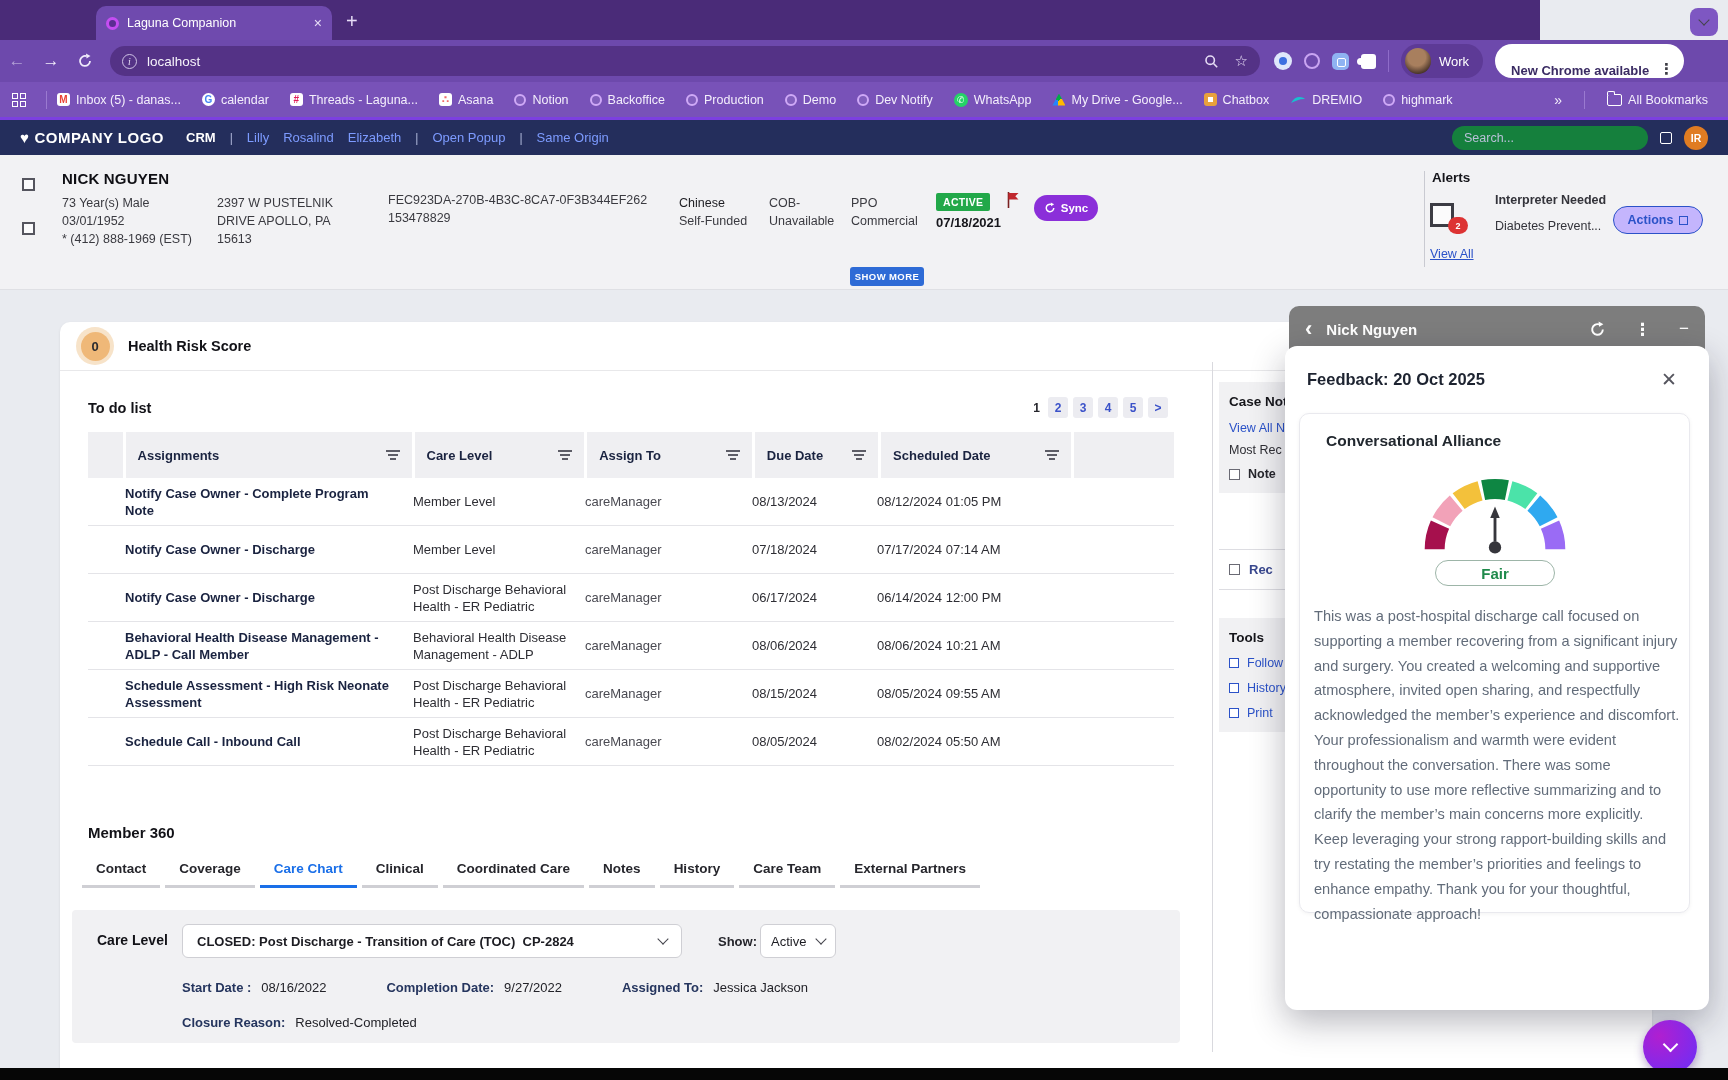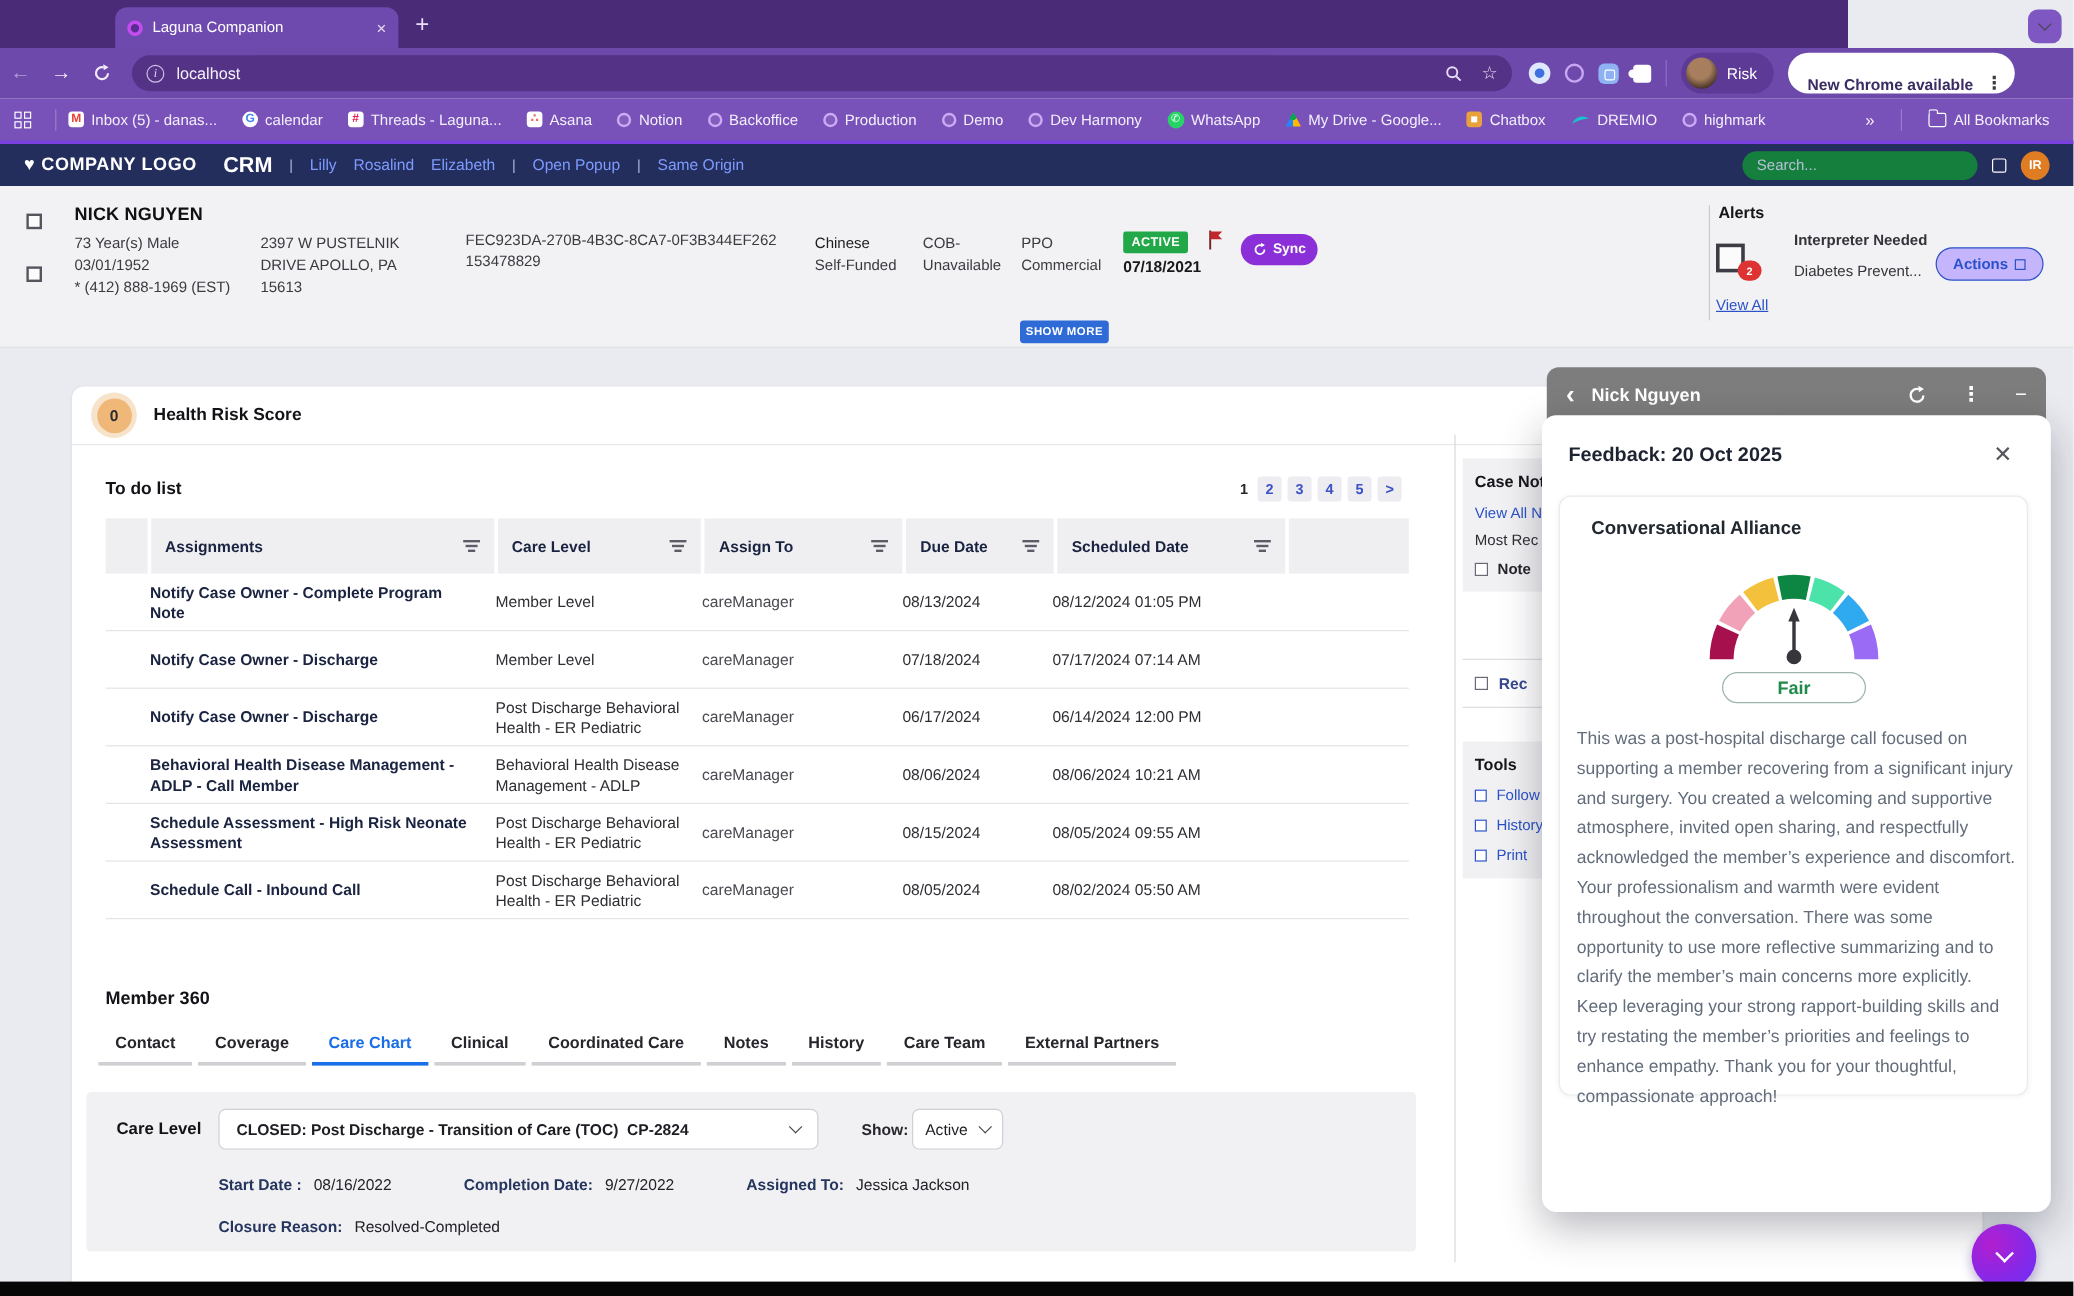--- a/index.html
+++ b/index.html
@@ -52,21 +52,21 @@
   .ic-drive { width:13px; height:12px; clip-path:polygon(50% 0,100% 100%,0 100%); background:conic-gradient(from 180deg at 50% 55%, #2684FC 0 33%, #00AC47 33% 66%, #FFBA00 66% 100%); }
   .ic-chat { width:13px; height:13px; border-radius:3px; background:#e8a13c; position:relative; }
   .ic-chat::after { content:""; position:absolute; left:4px; top:4px; width:5px; height:5px; background:#fff; }
   .folder-ic { width:15px; height:12px; border:1.5px solid #fff; border-radius:2px; position:relative; }
   .folder-ic::before { content:""; position:absolute; left:-1px; top:-4px; width:6px; height:3px; background:#7852b8; border:1.5px solid #fff; border-bottom:none; border-radius:2px 2px 0 0; }
 
   
   #crm-nav { left:0; top:117px; width:1728px; height:38px; background:#242e5c; border-top:3px solid #7c3fe0; display:flex; align-items:center; padding:0 20px; gap:14px; }
   #crm-logo { color:#fff; font-weight:800; font-size:15px; letter-spacing:.5px; display:flex; align-items:center; gap:5px; }
   #crm-logo .heart { color:#fff; font-size:15px; }
-  .crm-app { color:#fff; font-size:18px; font-weight:700; margin-left:8px; }
+  .crm-app { color:#fff; font-size:13px; font-weight:700; margin-left:8px; }
   .crm-sep { color:#aeb6d8; font-size:12px; }
   .crm-link { color:#7d9bff; font-size:13px; }
   #crm-right { margin-left:auto; display:flex; align-items:center; gap:12px; }
   #crm-search { width:196px; height:24px; border-radius:12px; border:none; outline:none; background:#15803d; color:#e8ebf5; font-size:12.5px; padding:0 12px; }
   #crm-search::placeholder { color:#b8c0d8; }
   .sq-ic { width:12px; height:12px; border:1.5px solid #fff; border-radius:2px; }
   #crm-avatar { width:24px; height:24px; border-radius:50%; background:#e07c22; color:#fff; font-size:10.5px; font-weight:800; display:flex; align-items:center; justify-content:center; }
 
   
   #patient-header { left:0; top:155px; width:1728px; height:135px; background:#f2f2f4; border-bottom:1px solid #dfe0e4; }
@@ -212,21 +212,21 @@
     </span>
   </div>
   <div id="toolbar-right">
     <span class="ext-a"></span>
     <span class="ext-b"></span>
     <span class="ext-c"></span>
     <span class="puzzle"></span>
     <span class="tb-sep"></span>
     <div id="profile-chip">
       <span id="profile-avatar"></span>
-      <span>Risk</span>
+      <span>Work</span>
     </div>
     <div id="update-pill">
       <span>New Chrome available</span>
       <span class="kebab">⋮</span>
     </div>
   </div>
 </div>
 
 <div id="bookmarks-bar" class="abs">
   <span class="apps-grid">
@@ -263,21 +263,21 @@
   <span class="bm">
       <span class="ic-circ"></span>
       <span>Production</span>
     </span>
   <span class="bm">
       <span class="ic-circ"></span>
       <span>Demo</span>
     </span>
   <span class="bm">
       <span class="ic-circ"></span>
-      <span>Dev Harmony</span>
+      <span>Dev Notify</span>
     </span>
   <span class="bm">
       <span class="ic-wa">✆</span>
       <span>WhatsApp</span>
     </span>
   <span class="bm">
       <span class="ic-drive"></span>
       <span>My Drive - Google...</span>
     </span>
   <span class="bm">

